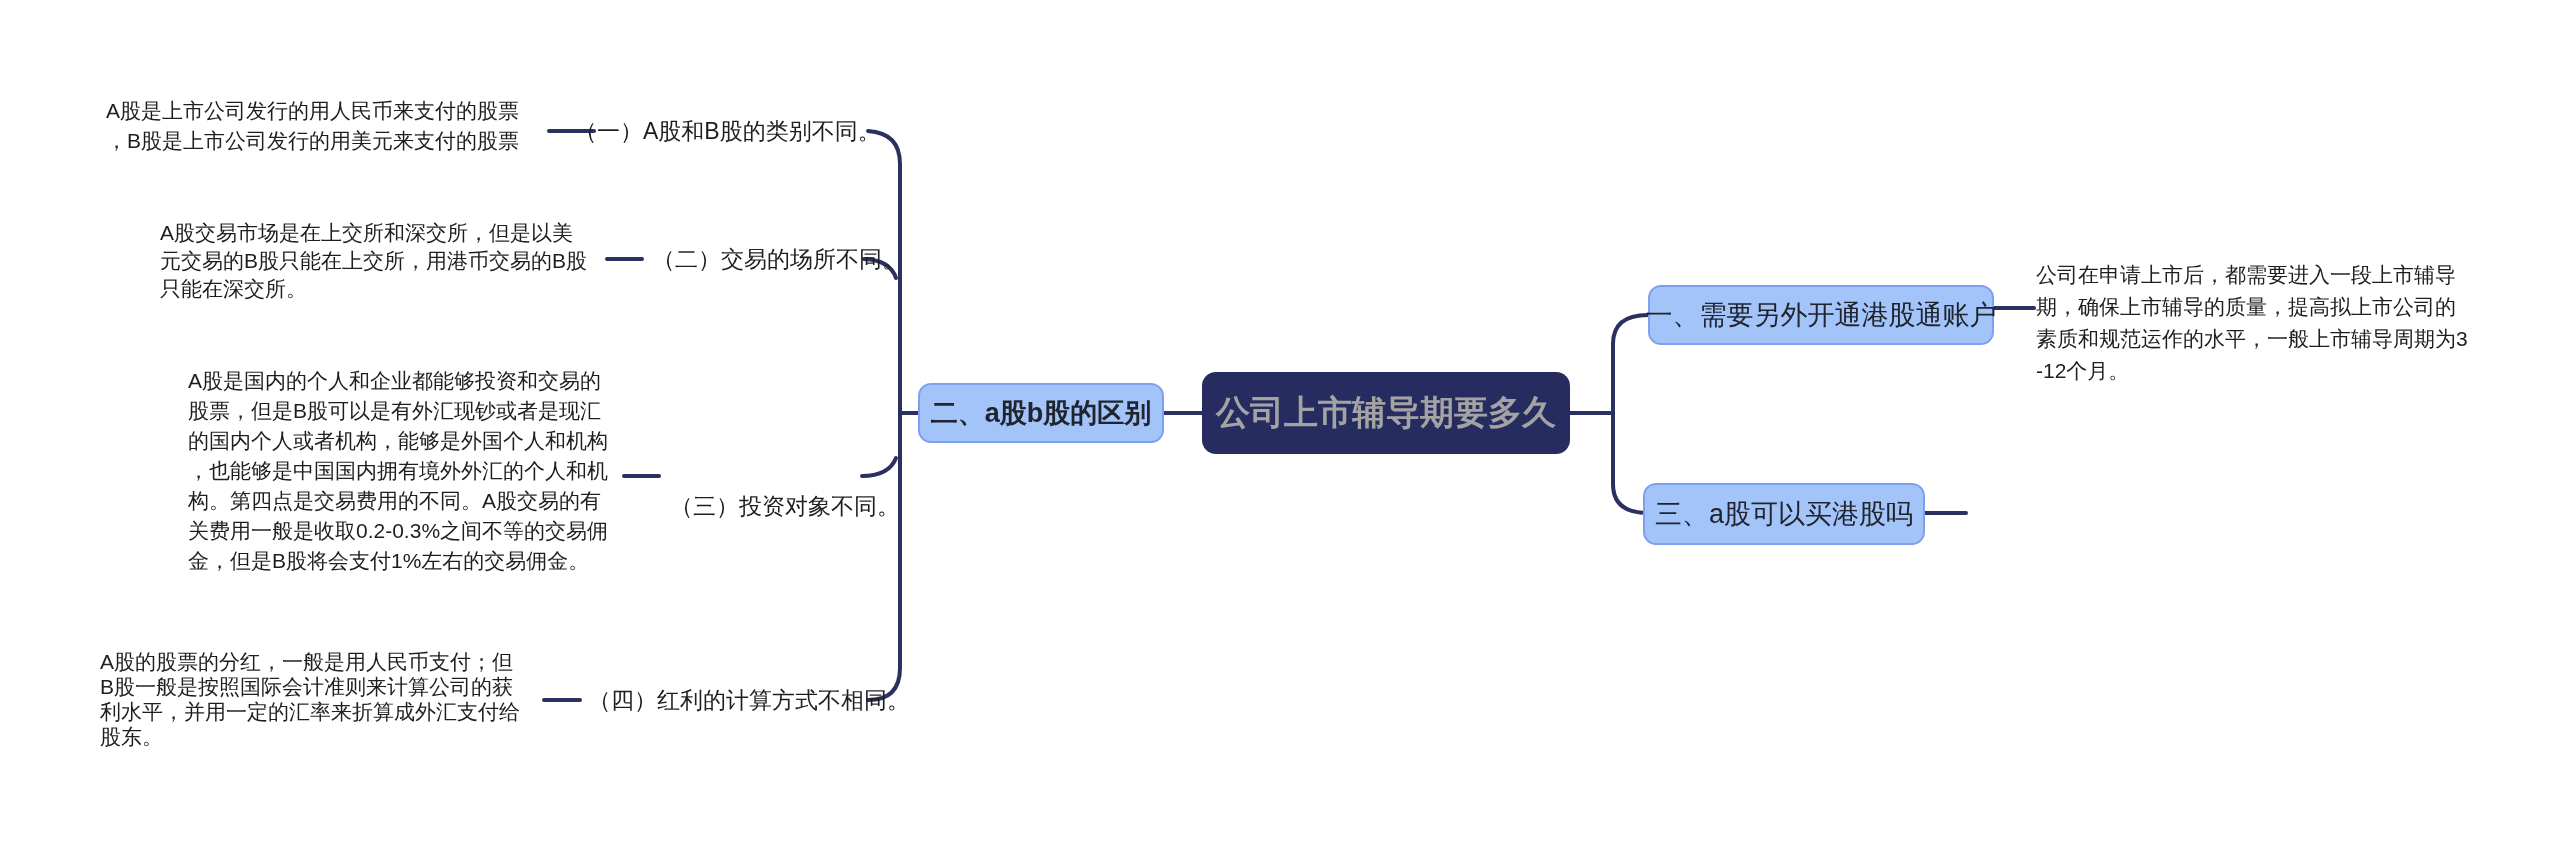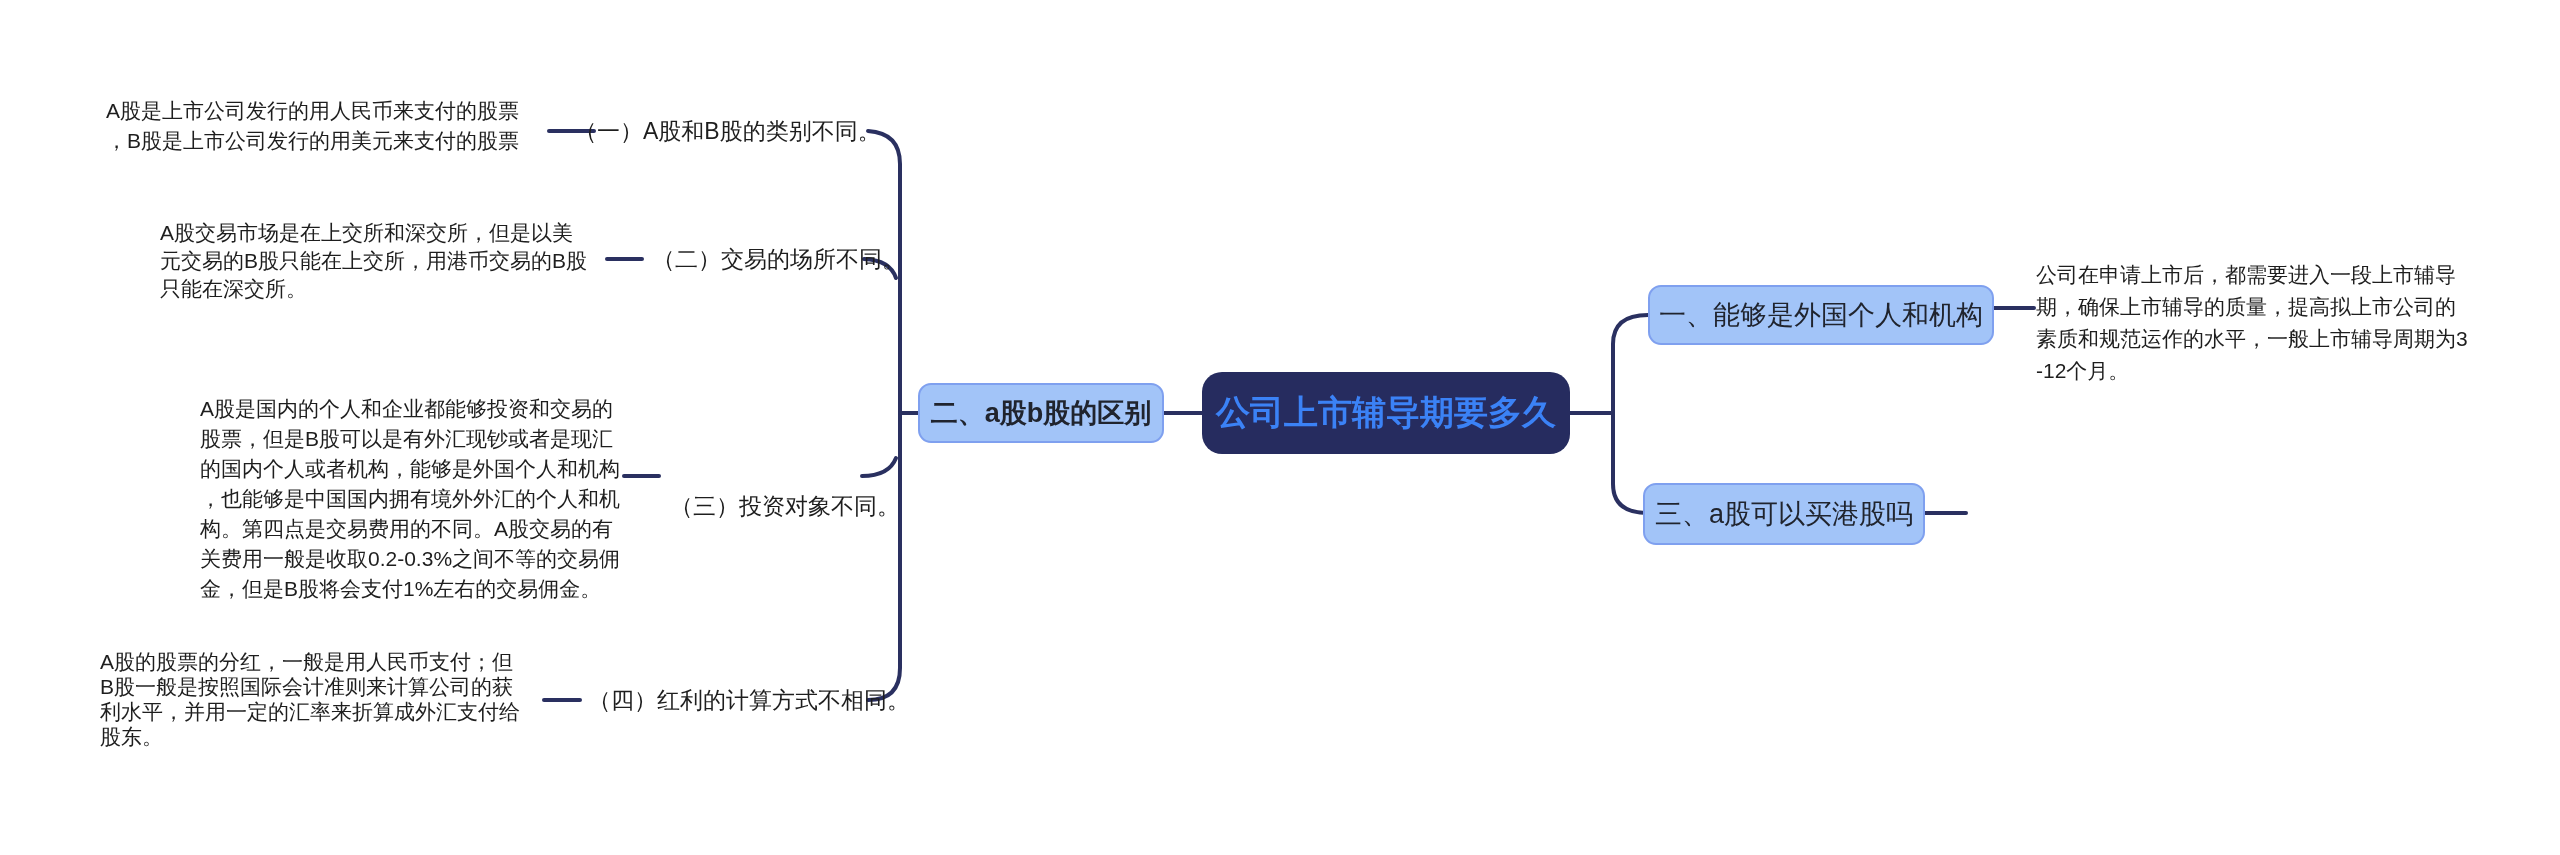--- a/index.html
+++ b/index.html
@@ -24,21 +24,21 @@
   .sublabel{
     position:absolute;color:var(--ink);font-size:23px;line-height:23px;white-space:nowrap;
   }
   .topic{
     position:absolute;display:flex;align-items:center;justify-content:center;
     background:var(--lightblue);border:2px solid var(--nodeborder);border-radius:13px;
     font-size:27px;color:#20242e;white-space:nowrap;
   }
   .center-topic{
     position:absolute;display:flex;align-items:center;justify-content:center;
-    background:var(--navy);border-radius:20px;color:#3b82f6;
+    background:var(--navy);border-radius:14px;color:#a3a3a3;
     font-size:34px;font-weight:bold;white-space:nowrap;
   }
 </style>
 </head>
 <body>
 
 <div class="canvas">
 
   <svg class="connectors" viewBox="0 0 2560 855" xmlns="http://www.w3.org/2000/svg">
     <path d="M549 131 H594"></path>
@@ -53,36 +53,36 @@
     <path d="M1570 413 H1613"></path>
     <path d="M1648 315 Q1613 315 1613 344 L1613 484 Q1613 513 1648 513"></path>
     <path d="M1994 308 H2034"></path>
     <path d="M1925 513 H1966"></path>
   </svg>
 
   <div class="note" style="left:106px;top:96px;width:425px;">A股是上市公司发行的用人民币来支付的股票，B股是上市公司发行的用美元来支付的股票</div>
 
   <div class="note" style="left:160px;top:219px;width:430px;line-height:28px;">A股交易市场是在上交所和深交所，但是以美元交易的B股只能在上交所，用港币交易的B股只能在深交所。</div>
 
-  <div class="note" style="left:200px;top:366px;width:432px;margin-top:28px;">A股是国内的个人和企业都能够投资和交易的股票，但是B股可以是有外汇现钞或者是现汇的国内个人或者机构，能够是外国个人和机构，也能够是中国国内拥有境外外汇的个人和机构。第四点是交易费用的不同。A股交易的有关费用一般是收取0.2-0.3%之间不等的交易佣金，但是B股将会支付1%左右的交易佣金。</div>
+  <div class="note" style="left:188px;top:366px;width:432px;">A股是国内的个人和企业都能够投资和交易的股票，但是B股可以是有外汇现钞或者是现汇的国内个人或者机构，能够是外国个人和机构，也能够是中国国内拥有境外外汇的个人和机构。第四点是交易费用的不同。A股交易的有关费用一般是收取0.2-0.3%之间不等的交易佣金，但是B股将会支付1%左右的交易佣金。</div>
 
   <div class="note" style="left:100px;top:649px;width:425px;line-height:25px;">A股的股票的分红，一般是用人民币支付；但B股一般是按照国际会计准则来计算公司的获利水平，并用一定的汇率来折算成外汇支付给股东。</div>
 
   <div class="sublabel" style="left:574px;top:120px;text-align:center;">（一）A股和B股的类别不同。</div>
 
   <div class="sublabel" style="left:652px;top:248px;">（二）交易的场所不同。</div>
 
   <div class="sublabel" style="left:670px;top:465px;margin-top:30px;">（三）投资对象不同。</div>
 
   <div class="sublabel" style="left:588px;top:689px;">（四）红利的计算方式不相同。</div>
 
   <div class="topic" style="left:918px;top:383px;width:246px;height:60px;font-weight:bold;">二、a股b股的区别</div>
 
   <div class="center-topic" style="left:1202px;top:372px;width:368px;height:82px;">公司上市辅导期要多久</div>
 
-  <div class="topic" style="left:1648px;top:285px;width:346px;height:60px;">一、能够是外国个人和机构</div>
+  <div class="topic" style="left:1648px;top:285px;width:346px;height:60px;">一、需要另外开通港股通账户</div>
 
   <div class="topic" style="left:1643px;top:483px;width:282px;height:62px;">三、a股可以买港股吗</div>
 
   <div class="note" style="left:2036px;top:259px;width:435px;line-height:32px;">公司在申请上市后，都需要进入一段上市辅导期，确保上市辅导的质量，提高拟上市公司的素质和规范运作的水平，一般上市辅导周期为3-12个月。</div>
 
 
 </div>
 
 </body></html>

